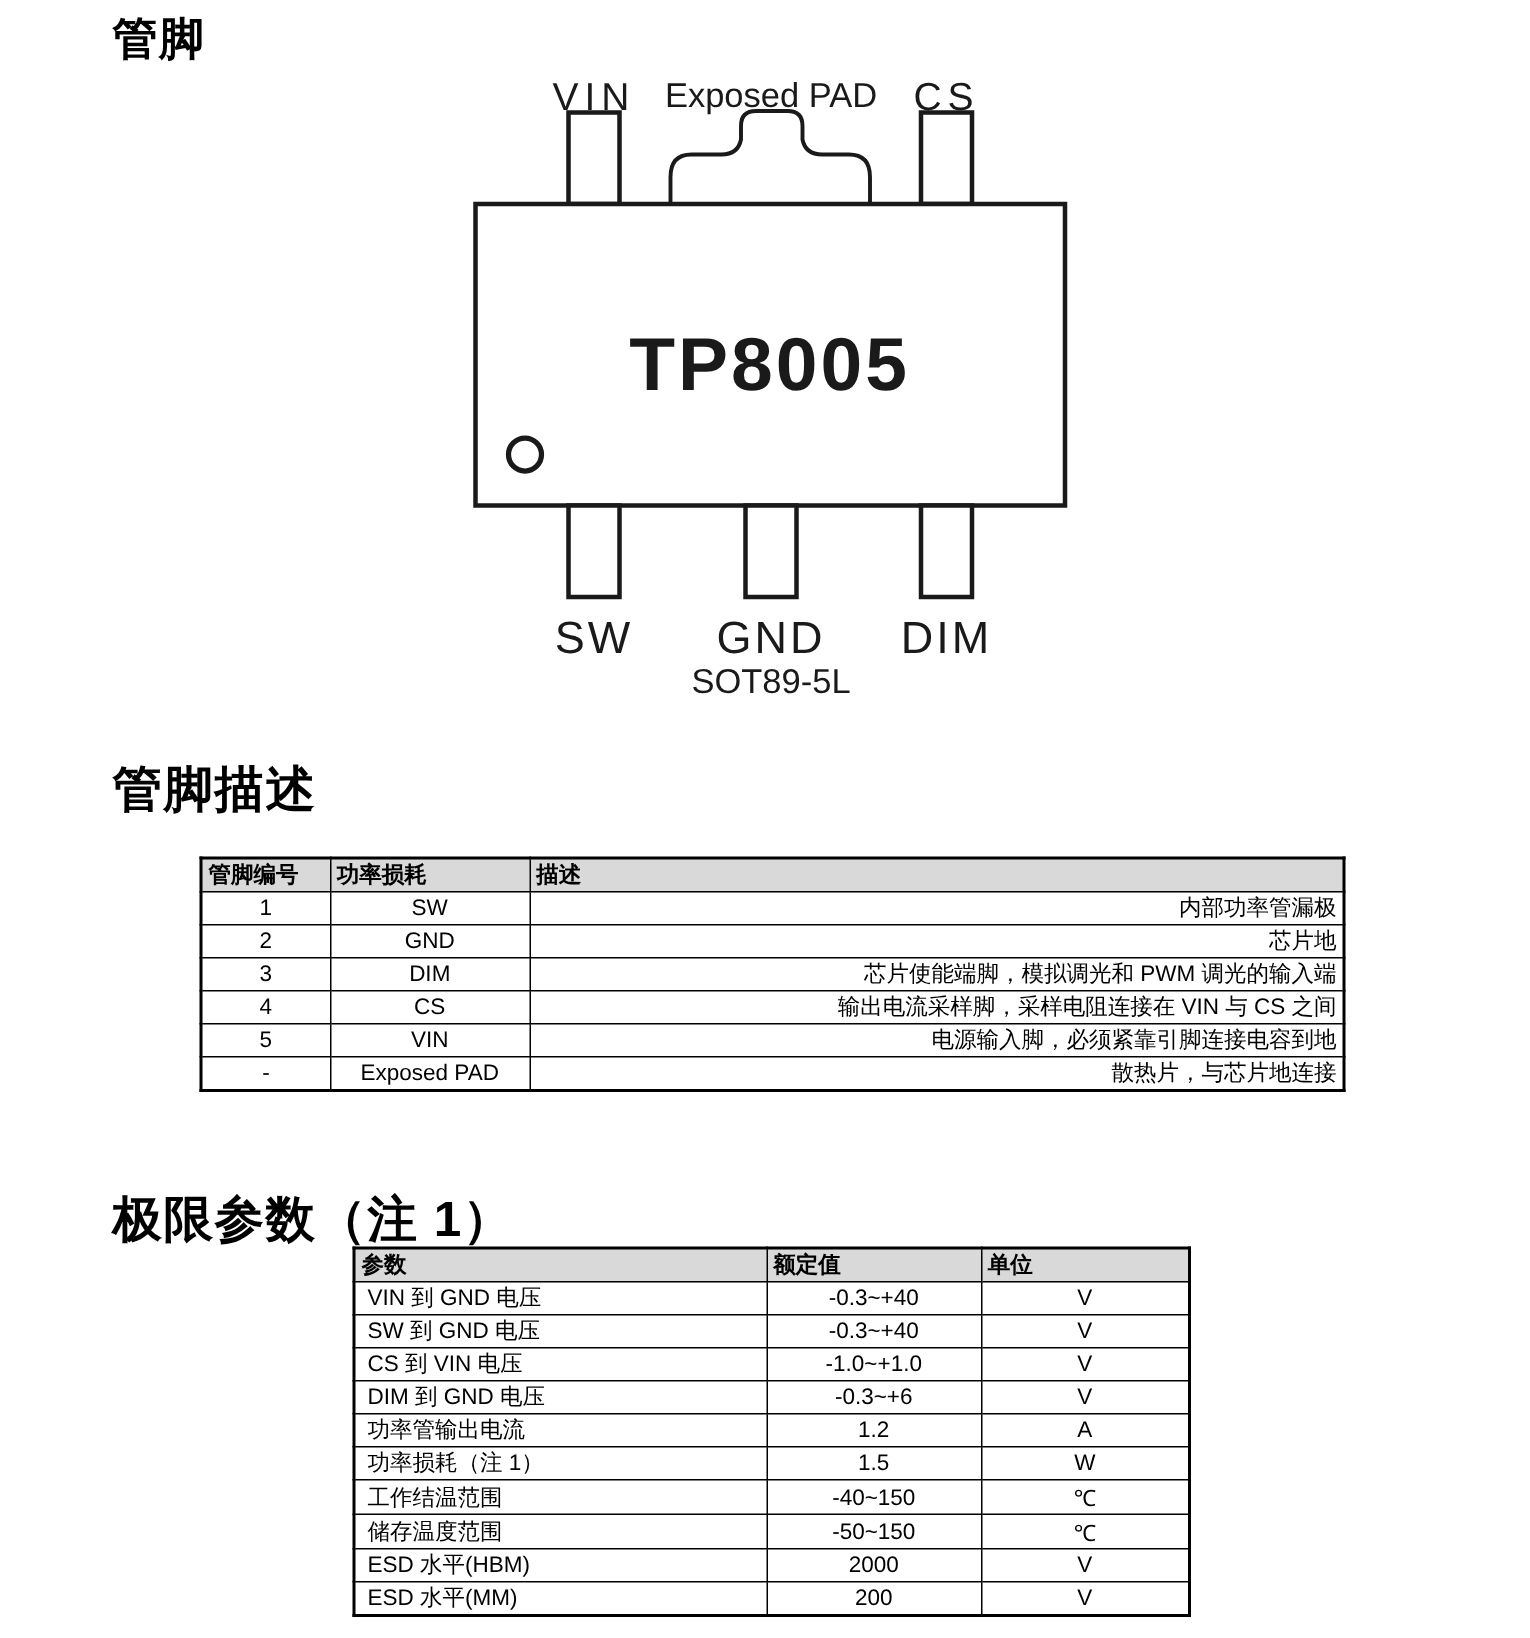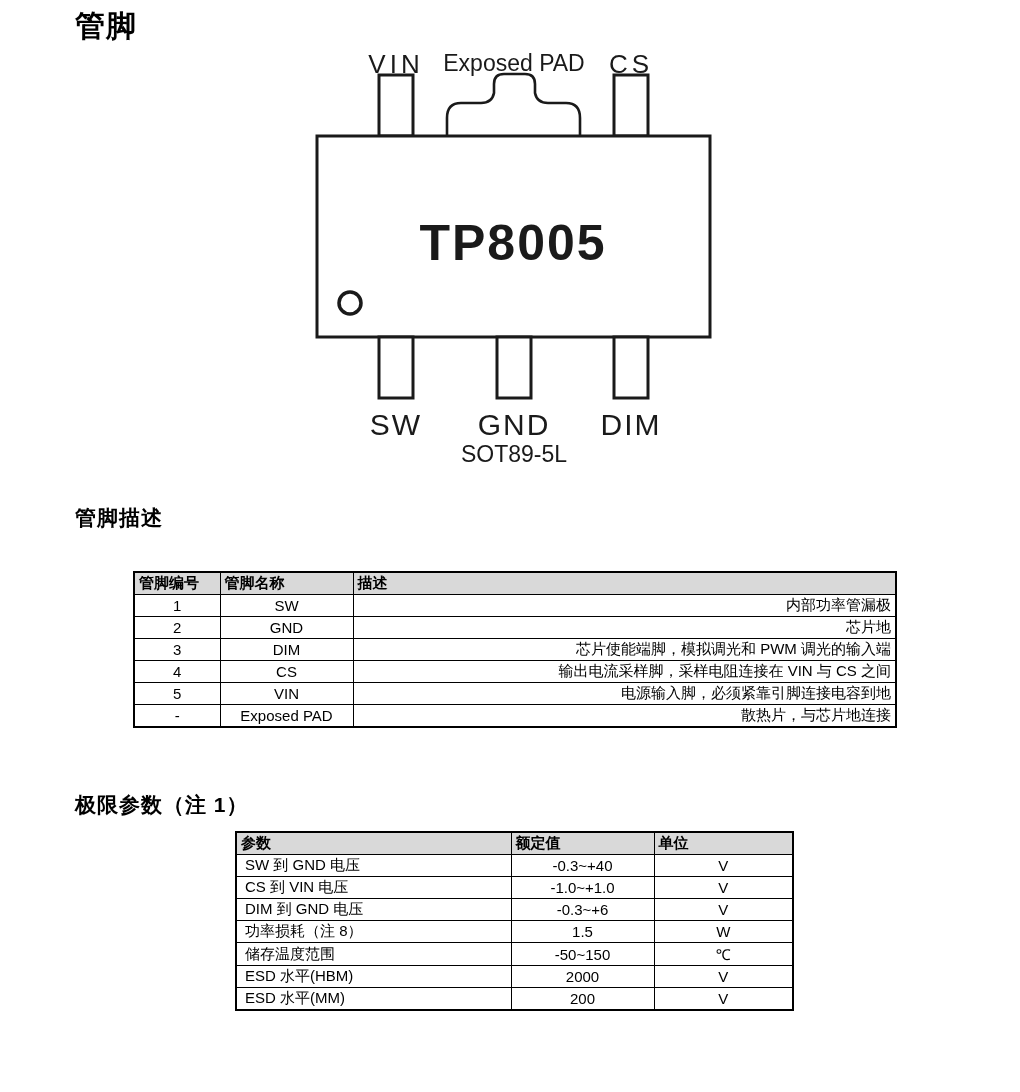--- a/index.html
+++ b/index.html
@@ -4,21 +4,21 @@
 <style>
   * { margin:0; padding:0; box-sizing:border-box; }
   html,body { background:#ffffff; }
   body { font-family:"Liberation Sans", sans-serif; color:#000; }
   #page {
     position:relative; width:1020px; height:1092px;
     background:#ffffff; overflow:hidden;
   }
   .heading {
     position:absolute; left:75px;
-    font-weight:bold; font-size:21px; color:#000;
+    font-weight:bold; font-size:33px; color:#000;
     letter-spacing:1px; white-space:nowrap;
   }
   #h-pins    { top:6px;   font-size:30px; }
   #h-pindesc { top:504px; }
   #h-limits  { top:791px; }
 
   #pkg-svg { position:absolute; left:300px; top:40px; }
 
   table { border-collapse:collapse; table-layout:fixed; background:#fff; }
   table, th, td { border:1px solid #000; }
@@ -82,21 +82,21 @@
 
   <table id="pin-table">
     <colgroup>
         <col>
         <col>
         <col>
       </colgroup>
     <thead>
       <tr>
         <th>管脚编号</th>
-        <th>管脚名称</th>
+        <th>功率损耗</th>
         <th>描述</th>
       </tr>
     </thead>
     <tbody>
       <tr>
         <td>1</td>
         <td>SW</td>
         <td class="desc">内部功率管漏极</td>
       </tr>
       <tr>
@@ -137,38 +137,53 @@
       </colgroup>
     <thead>
       <tr>
         <th>参数</th>
         <th>额定值</th>
         <th>单位</th>
       </tr>
     </thead>
     <tbody>
       <tr>
+        <td class="param">VIN 到 GND 电压</td>
+        <td>-0.3~+40</td>
+        <td>V</td>
+      </tr>
+      <tr>
         <td class="param">SW 到 GND 电压</td>
         <td>-0.3~+40</td>
         <td>V</td>
       </tr>
       <tr>
         <td class="param">CS 到 VIN 电压</td>
         <td>-1.0~+1.0</td>
         <td>V</td>
       </tr>
       <tr>
         <td class="param">DIM 到 GND 电压</td>
         <td>-0.3~+6</td>
         <td>V</td>
       </tr>
       <tr>
-        <td class="param">功率损耗（注 8）</td>
+        <td class="param">功率管输出电流</td>
+        <td>1.2</td>
+        <td>A</td>
+      </tr>
+      <tr>
+        <td class="param">功率损耗（注 1）</td>
         <td>1.5</td>
         <td>W</td>
+      </tr>
+      <tr>
+        <td class="param">工作结温范围</td>
+        <td>-40~150</td>
+        <td>℃</td>
       </tr>
       <tr>
         <td class="param">储存温度范围</td>
         <td>-50~150</td>
         <td>℃</td>
       </tr>
       <tr>
         <td class="param">ESD 水平(HBM)</td>
         <td>2000</td>
         <td>V</td>

